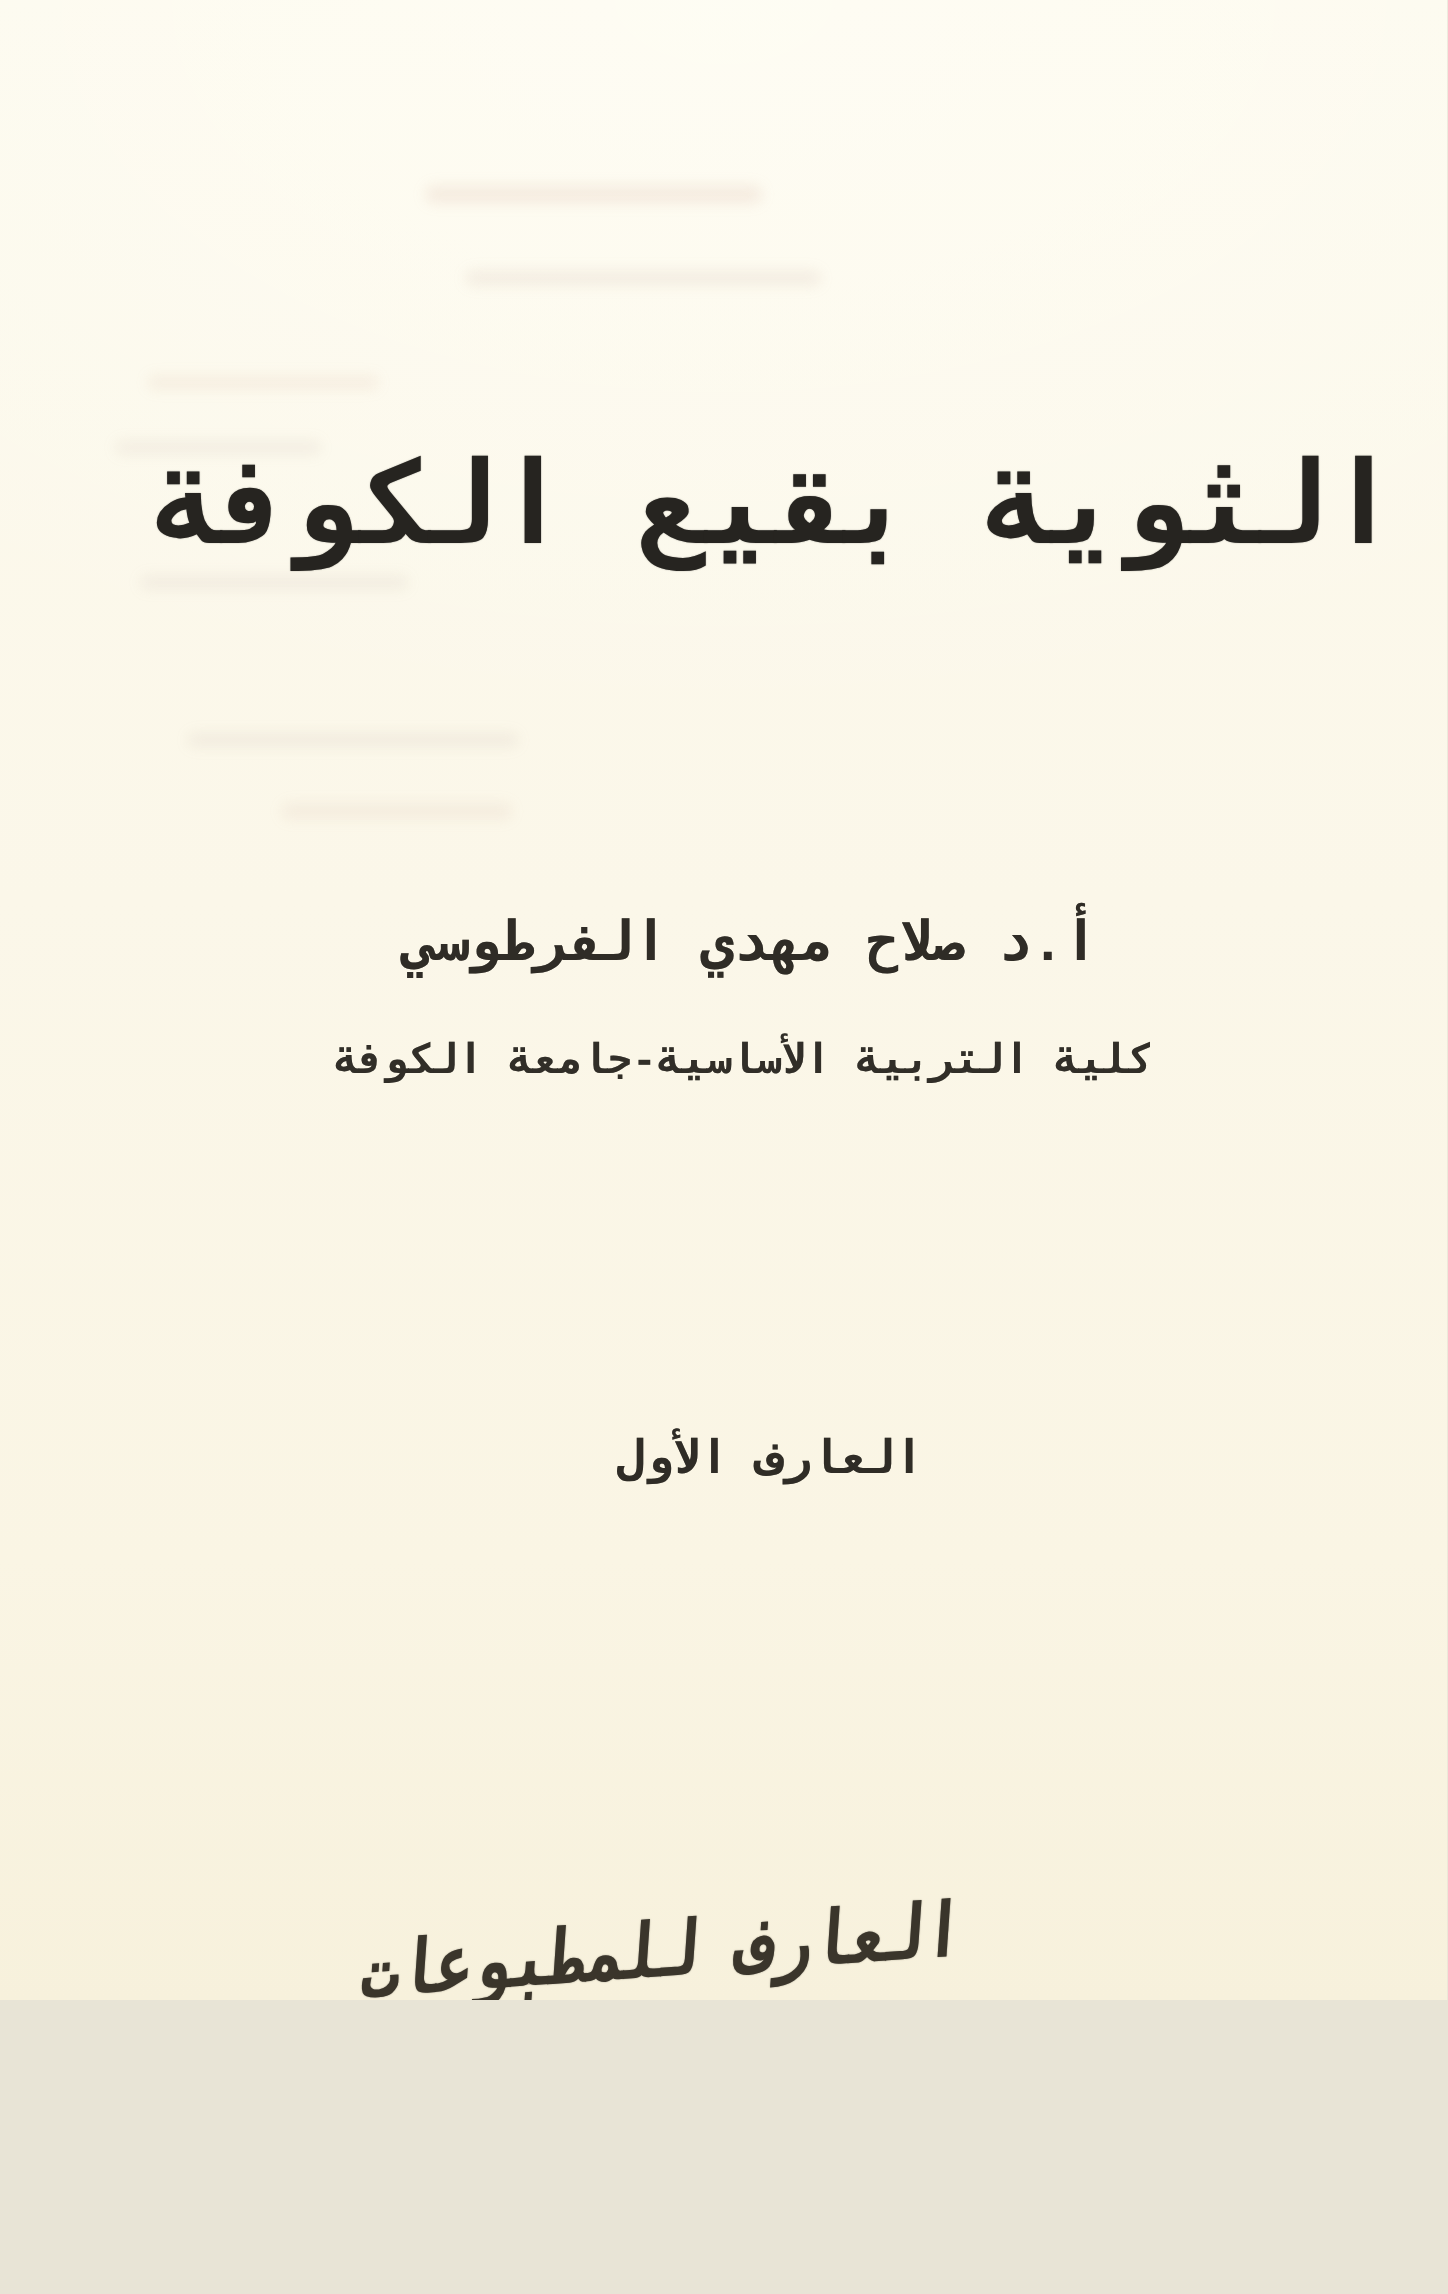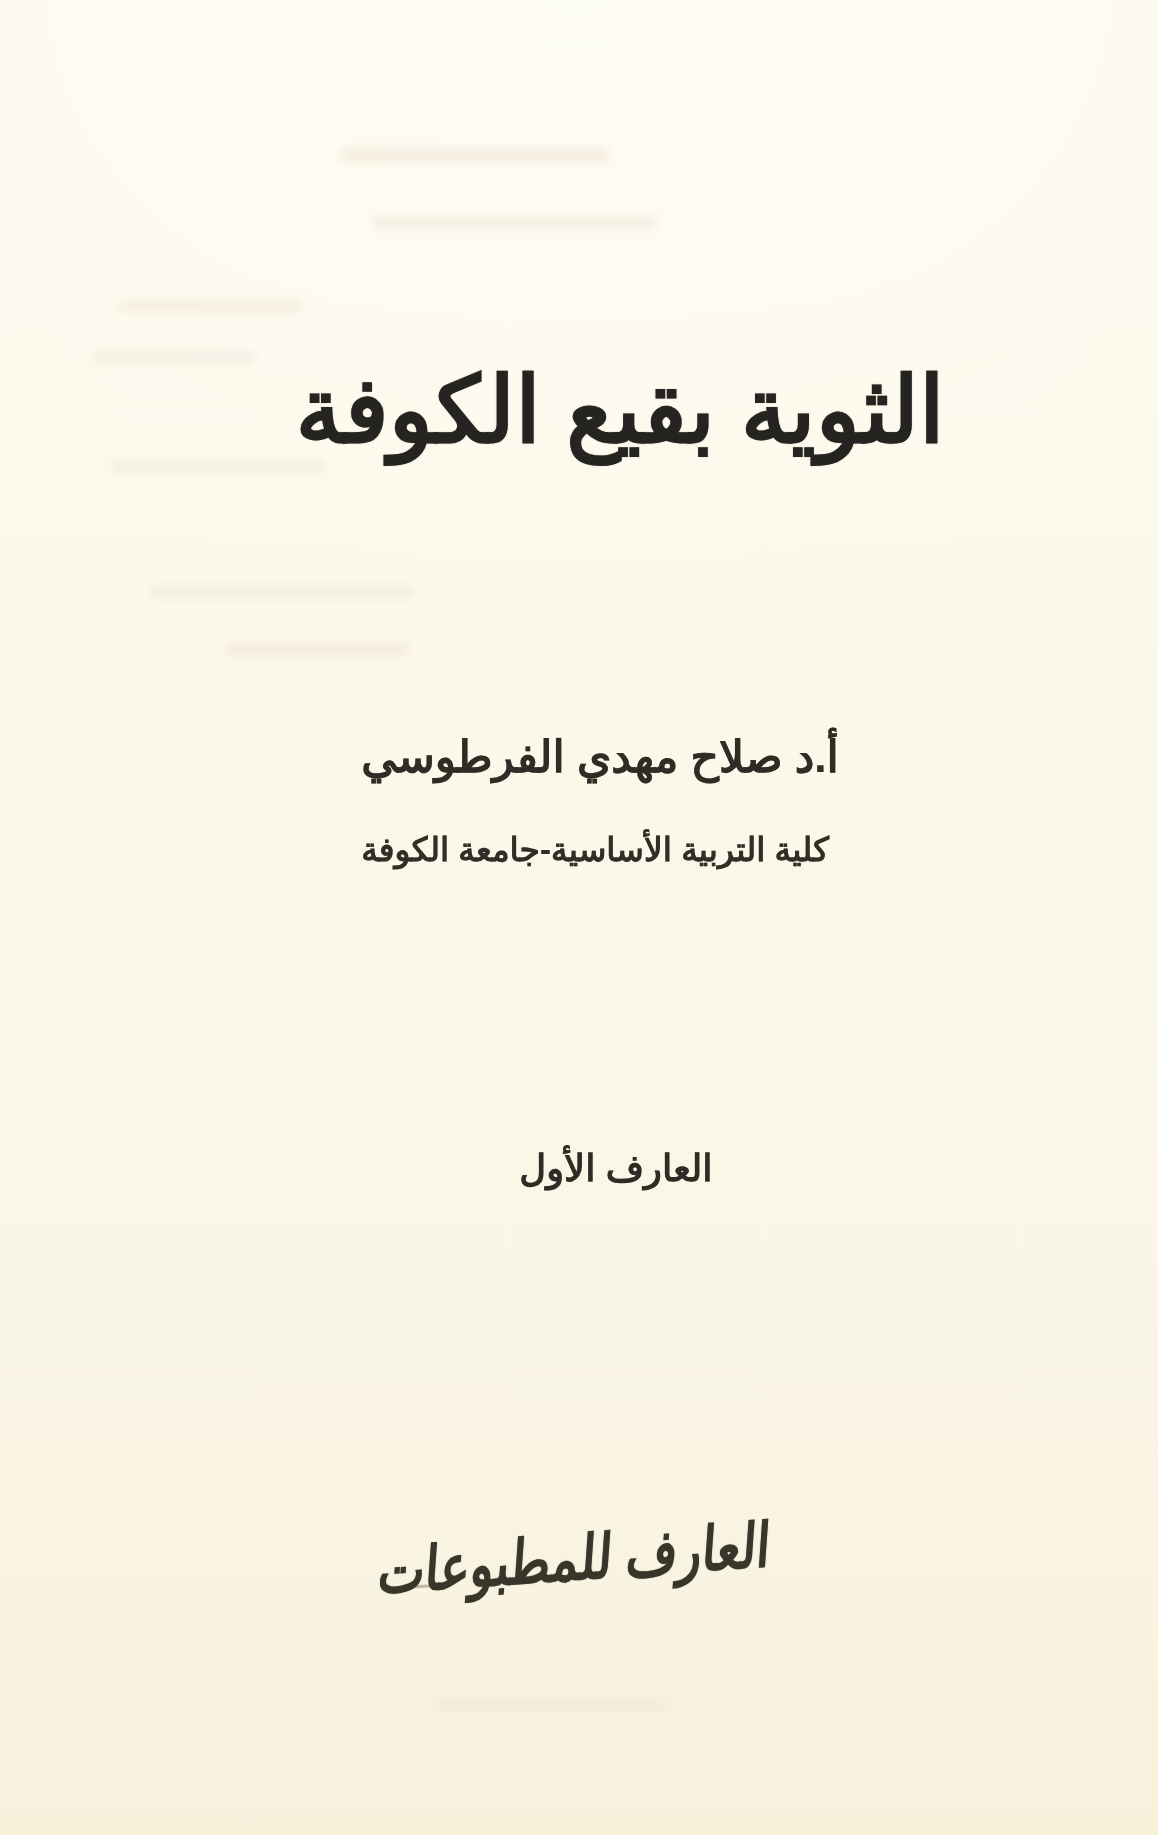--- a/index.html
+++ b/index.html
@@ -3,27 +3,27 @@
 <meta charset="utf-8">
 <style>
   html, body {
     margin: 0;
     padding: 0;
     background: #e8e4d6;
   }
   .page {
     position: relative;
     width: 1158px;
-    height: 1835px;
+    height: 1600px;
     margin: 0 auto;
     overflow: hidden;
     background:
       radial-gradient(ellipse 140% 60% at 50% 0%, rgba(255,255,248,0.55), rgba(255,255,248,0) 60%),
       linear-gradient(180deg, #fdfaee 0%, #fbf7e9 45%, #faf5e4 78%, #f7f1dc 100%);
-    font-family: Liberation Sans, sans-serif;
+    font-family: Liberation Mono, monospace;
     color: #2d2a24;
   }
 
   
   .txt { position: absolute; direction: rtl; text-align: center; white-space: nowrap; }
 
   .book-title {
     left: 82px; right: 0; top: 330px; height: 160px;
     line-height: 160px;
     font-size: 92px;

